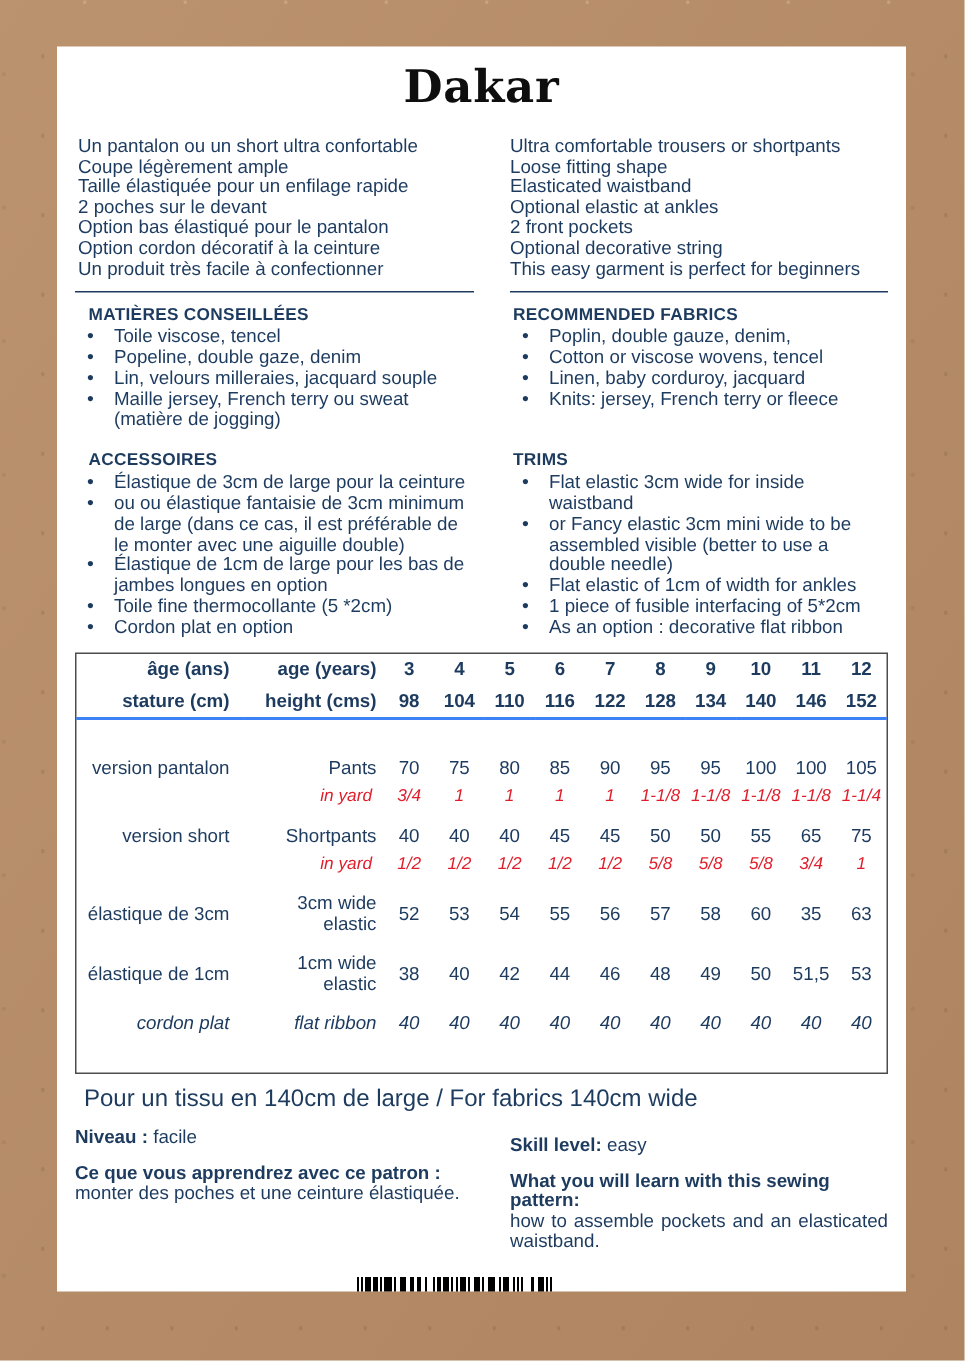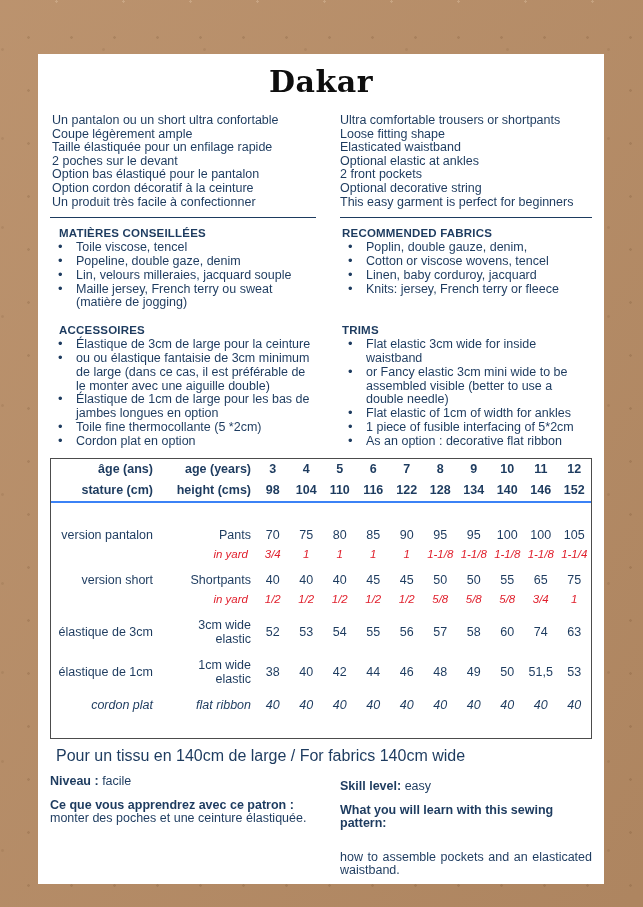--- a/index.html
+++ b/index.html
@@ -9,21 +9,21 @@
     background-color:#b78c65;
     background-image:
       radial-gradient(rgba(88,55,26,.16) 1px, transparent 1.4px),
       radial-gradient(rgba(255,236,212,.22) 1px, transparent 1.4px),
       radial-gradient(rgba(88,55,26,.10) 1.3px, transparent 1.7px),
       linear-gradient(125deg, rgba(255,255,255,.06), rgba(0,0,0,.05));
     background-size:43px 53px, 67px 71px, 101px 89px, 100% 100%;
     background-position:7px 11px, 23px 37px, 53px 5px, 0 0;
   }
   .card {
-    position:absolute; left:38px; top:54px; width:566px; height:830px;
+    position:absolute; left:38px; top:31px; width:566px; height:830px;
     background:#ffffff; padding:8px 12px 0 12px; overflow:hidden;
     color:#1d3b5f;
   }
   .title {
     font-family:"DejaVu Serif","Liberation Serif",serif;
     font-weight:bold; font-size:30px; text-align:center; color:#0e0e0e;
     letter-spacing:.5px; margin-top:2px;
   }
   .two-col { display:flex; justify-content:space-between; }
   .col-l { width:266px; }
@@ -63,21 +63,21 @@
   table.sizes tr.red td { color:#e01e2b; font-size:11.5px; padding:0 0 7px 0;font-style:italic; }
   table.sizes tr.red td.lbl.en { padding-right:8px; }
   table.sizes tbody tr:last-child td { padding-bottom:26px;font-style:italic; }
   .fabricwidth { margin-top:8px; font-size:16px; padding-left:6px; }
   .footnotes { margin-top:9px; }
   .footnotes .lvl { font-size:12.5px; }
   .footnotes .lvl b { font-weight:bold; }
   .footnotes .learn { margin-top:11px; font-size:12.5px; line-height:13.6px; }
   .footnotes .learn b { display:block; }
   .footnotes .col-r { padding-top:5px; }
-  .footnotes .col-r .learn-text { text-align:justify; display:block;margin-top:20px; }
+  .footnotes .col-r .learn-text { text-align:justify; display:block; }
   
   .bottomrow { display:flex; justify-content:space-between; align-items:flex-end; margin-top:16px; }
   .seamnote {
     width:200px; text-align:center; color:#e01e2b; font-size:12px;
     line-height:15px; margin-bottom:14px;
   }
   .barcode { position:relative; width:130px; height:72px; margin-right:36px; }
   .barcode svg { display:block; }
 </style>
 </head>
@@ -255,21 +255,21 @@
               <td class="lbl fr">élastique de 3cm</td>
               <td class="lbl en">3cm wide elastic</td>
               <td class="val">52</td>
               <td class="val">53</td>
               <td class="val">54</td>
               <td class="val">55</td>
               <td class="val">56</td>
               <td class="val">57</td>
               <td class="val">58</td>
               <td class="val">60</td>
-              <td class="val">74</td>
+              <td class="val">35</td>
               <td class="val">63</td>
             </tr>
             <tr class="normal">
               <td class="lbl fr">élastique de 1cm</td>
               <td class="lbl en">1cm wide elastic</td>
               <td class="val">38</td>
               <td class="val">40</td>
               <td class="val">42</td>
               <td class="val">44</td>
               <td class="val">46</td>

